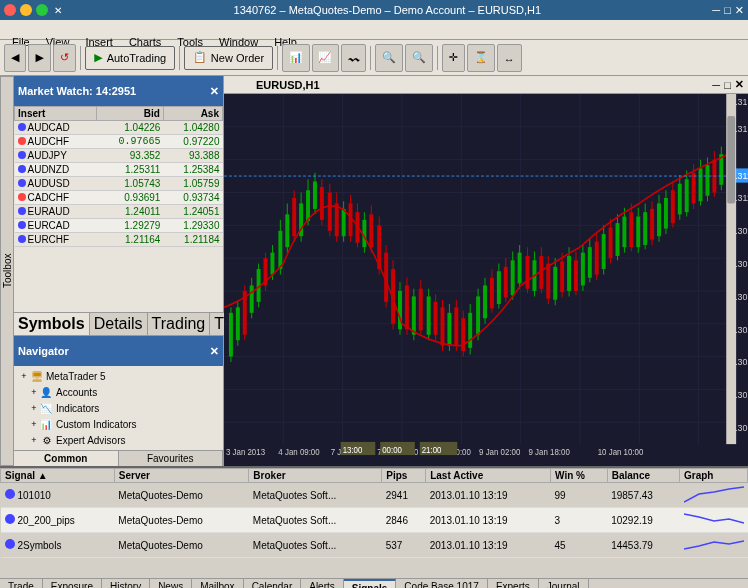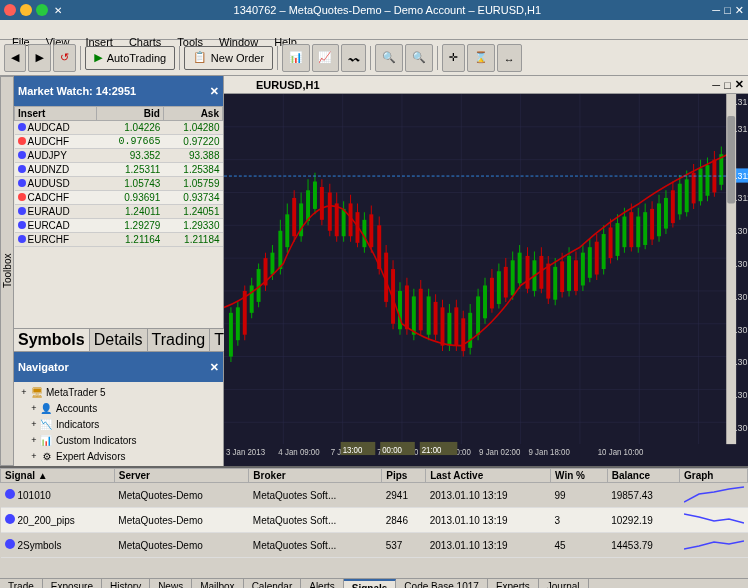--- a/index.html
+++ b/index.html
@@ -236,20 +236,24 @@
           <span class="nav-expand">+</span>
           <span class="nav-icon">📊</span>
           <span>Custom Indicators</span>
         </div>
         <div class="nav-item" style="padding-left:12px;">
           <span class="nav-expand">+</span>
           <span class="nav-icon">⚙</span>
           <span>Expert Advisors</span>
         </div>
       </div>
+      <div class="nav-tabs">
+        <div class="nav-tab active">Common</div>
+        <div class="nav-tab">Favourites</div>
+      </div>
     </div>
 
   </div>
 
   <div class="chart-area">
     <div class="chart-header">
       <span style="margin-right:auto;margin-left:28px;">EURUSD,H1</span>
       <span style="cursor:pointer;margin-left:4px;">─</span>
       <span style="cursor:pointer;margin-left:4px;">□</span>
       <span style="cursor:pointer;margin-left:4px;">✕</span>

